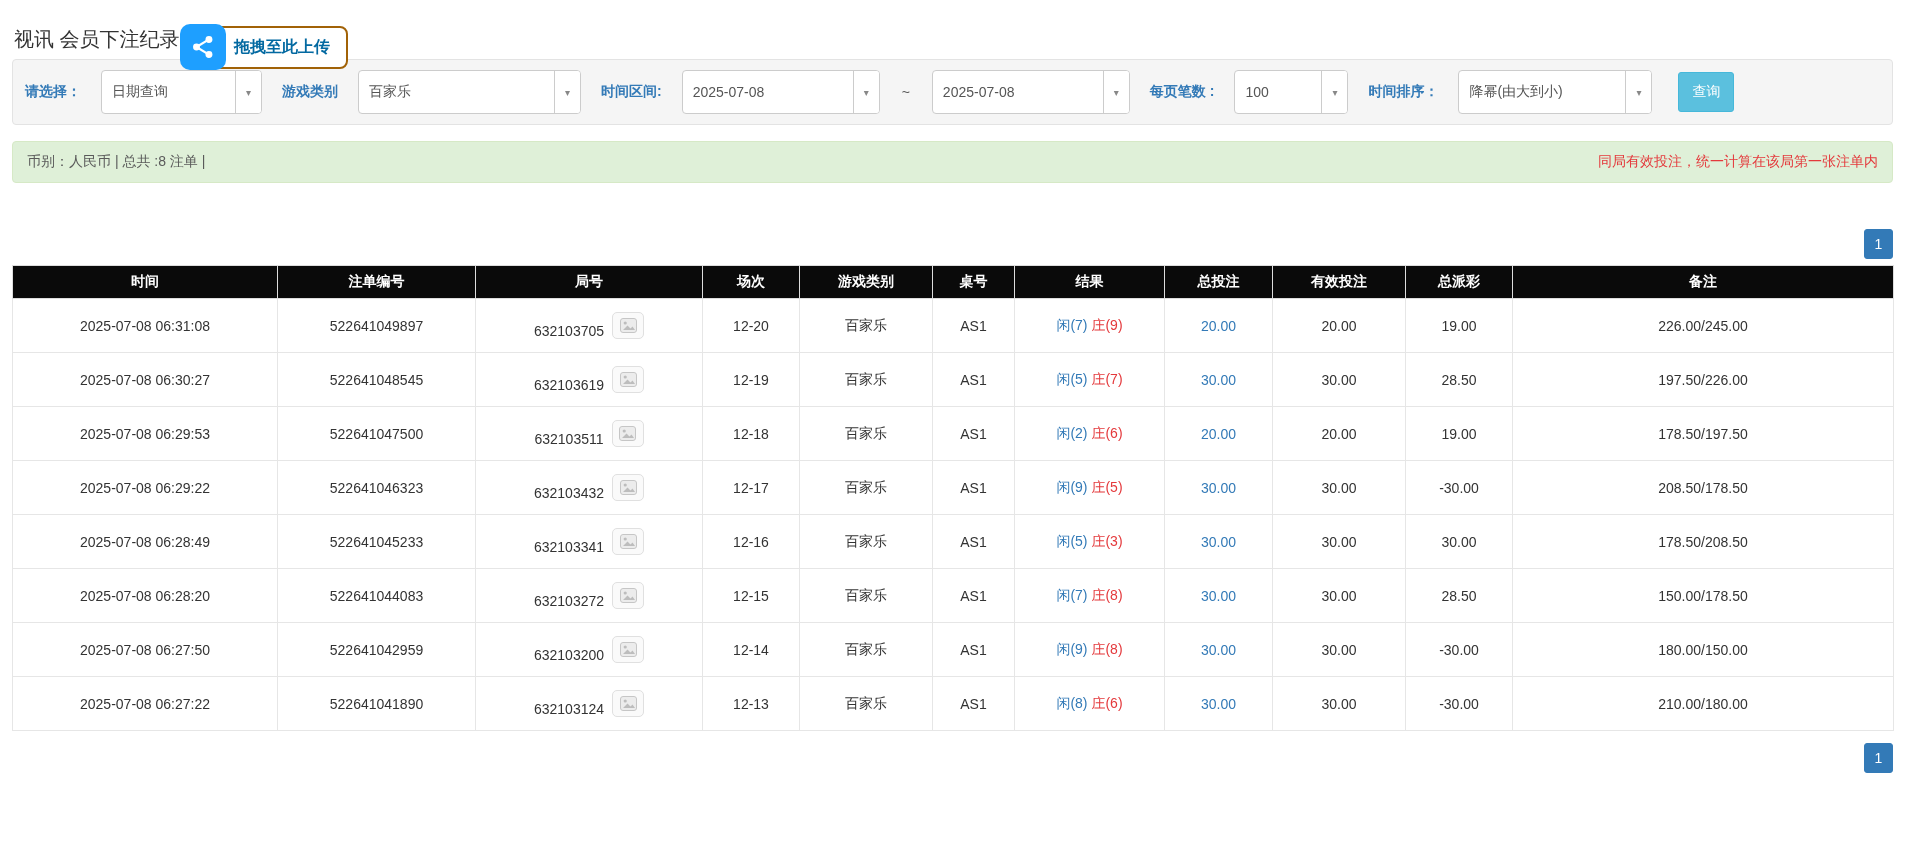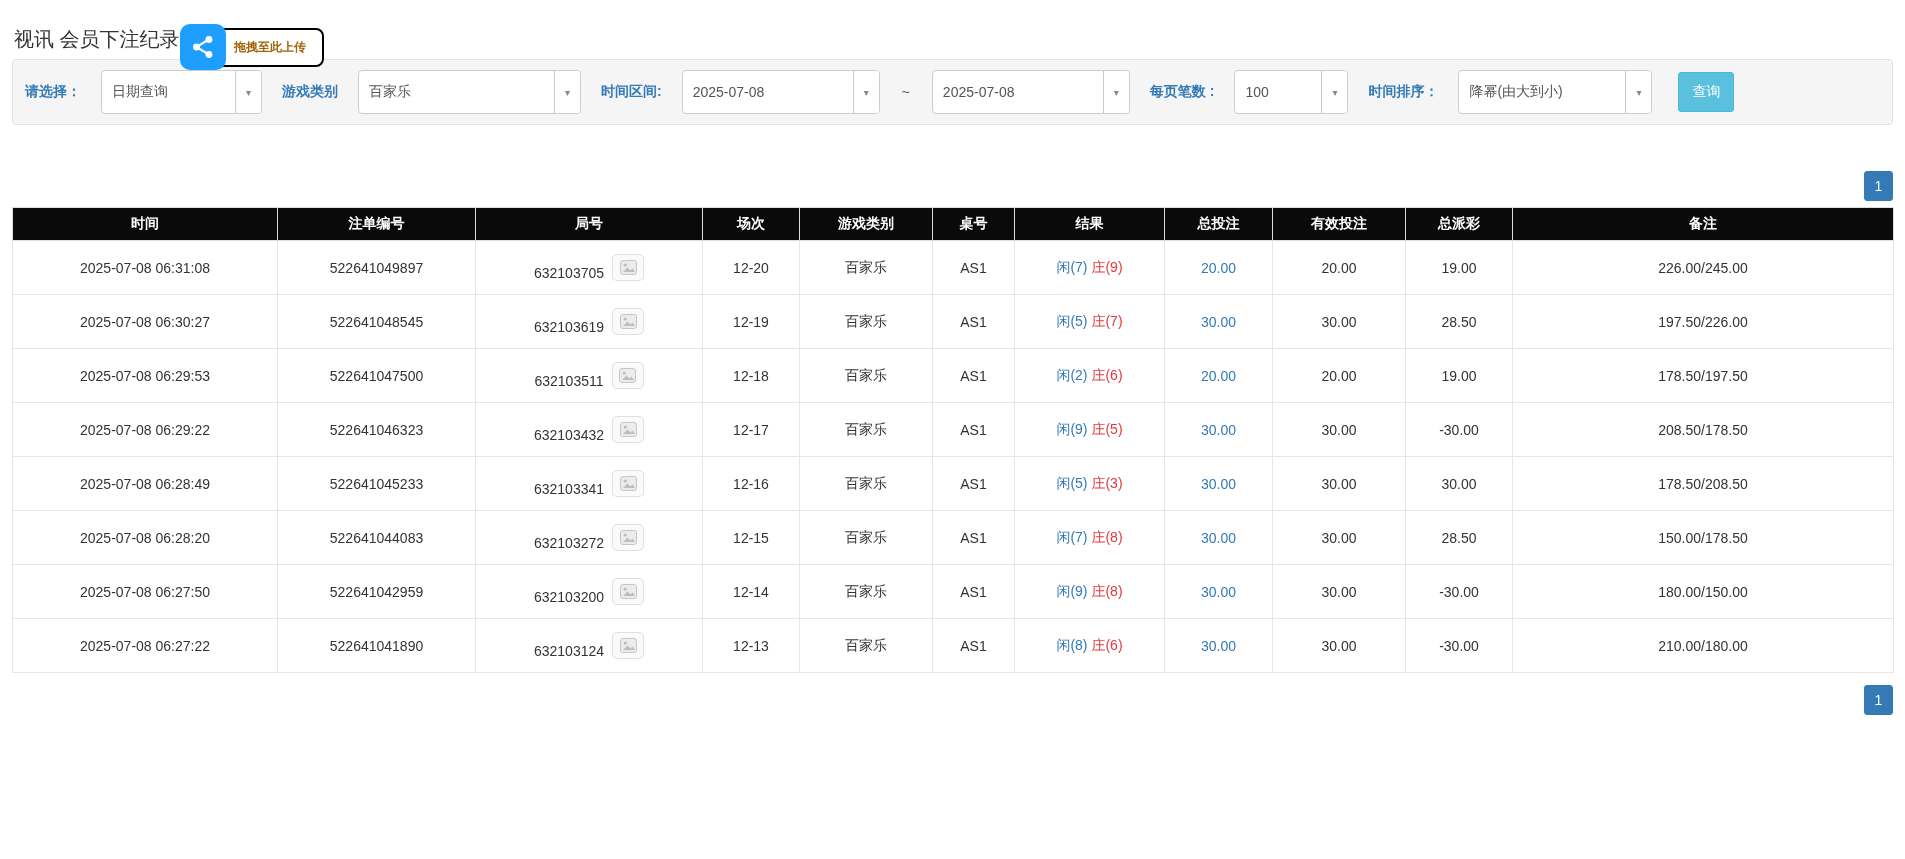--- a/index.html
+++ b/index.html
@@ -12,23 +12,23 @@
 
   .page-title { font-size: 20px; font-weight: 400; color: #333; margin: 16px 2px 6px; }
 
   
   .upload-badge { position: absolute; top: 24px; left: 180px; display: flex; align-items: center; z-index: 10; }
   .upload-icon-box {
     width: 46px; height: 46px; background: #1E9FFF; border-radius: 10px;
     display: flex; align-items: center; justify-content: center; z-index: 2;
   }
   .upload-pill {
-    background: #fff; border: 2px solid #000000; border-radius: 8px;
+    background: #fff; border: 2px solid #a16207; border-radius: 8px;
     padding: 9px 16px 9px 32px; margin-left: -26px;
-    color: #a16207; font-weight: bold; font-size: 12px; white-space: nowrap;
+    color: #0369a1; font-weight: bold; font-size: 16px; white-space: nowrap;
   }
 
   
   .filter-bar {
     margin: 6px 0 0; background: #f5f5f5; border: 1px solid #e3e3e3; border-radius: 4px;
     padding: 10px 12px; display: flex; align-items: center; gap: 20px;
   }
   .f-label { color: #337ab7; font-weight: bold; font-size: 14px; white-space: nowrap; }
   .combo {
     display: flex; align-items: stretch; height: 44px; background: #fff;
@@ -146,20 +146,24 @@
 
     <span class="f-label">时间排序：</span>
     <div class="combo combo-sort">
       <span class="combo-value">降幂(由大到小)</span>
       <span class="caret-box">▾</span>
     </div>
 
     <button class="btn-query">查询</button>
   </div>
 
+  <div class="alert">
+    <span class="alert-left">币别：人民币 | 总共 :8 注单 |</span>
+    <span class="alert-right">同局有效投注，统一计算在该局第一张注单内</span>
+  </div>
 
   <div class="pager pager-top">
     <button class="page-btn">1</button>
   </div>
 
   <table class="data-table">
     <colgroup>
       <col style="width:265px">
         <col style="width:198px">
         <col style="width:227px">

